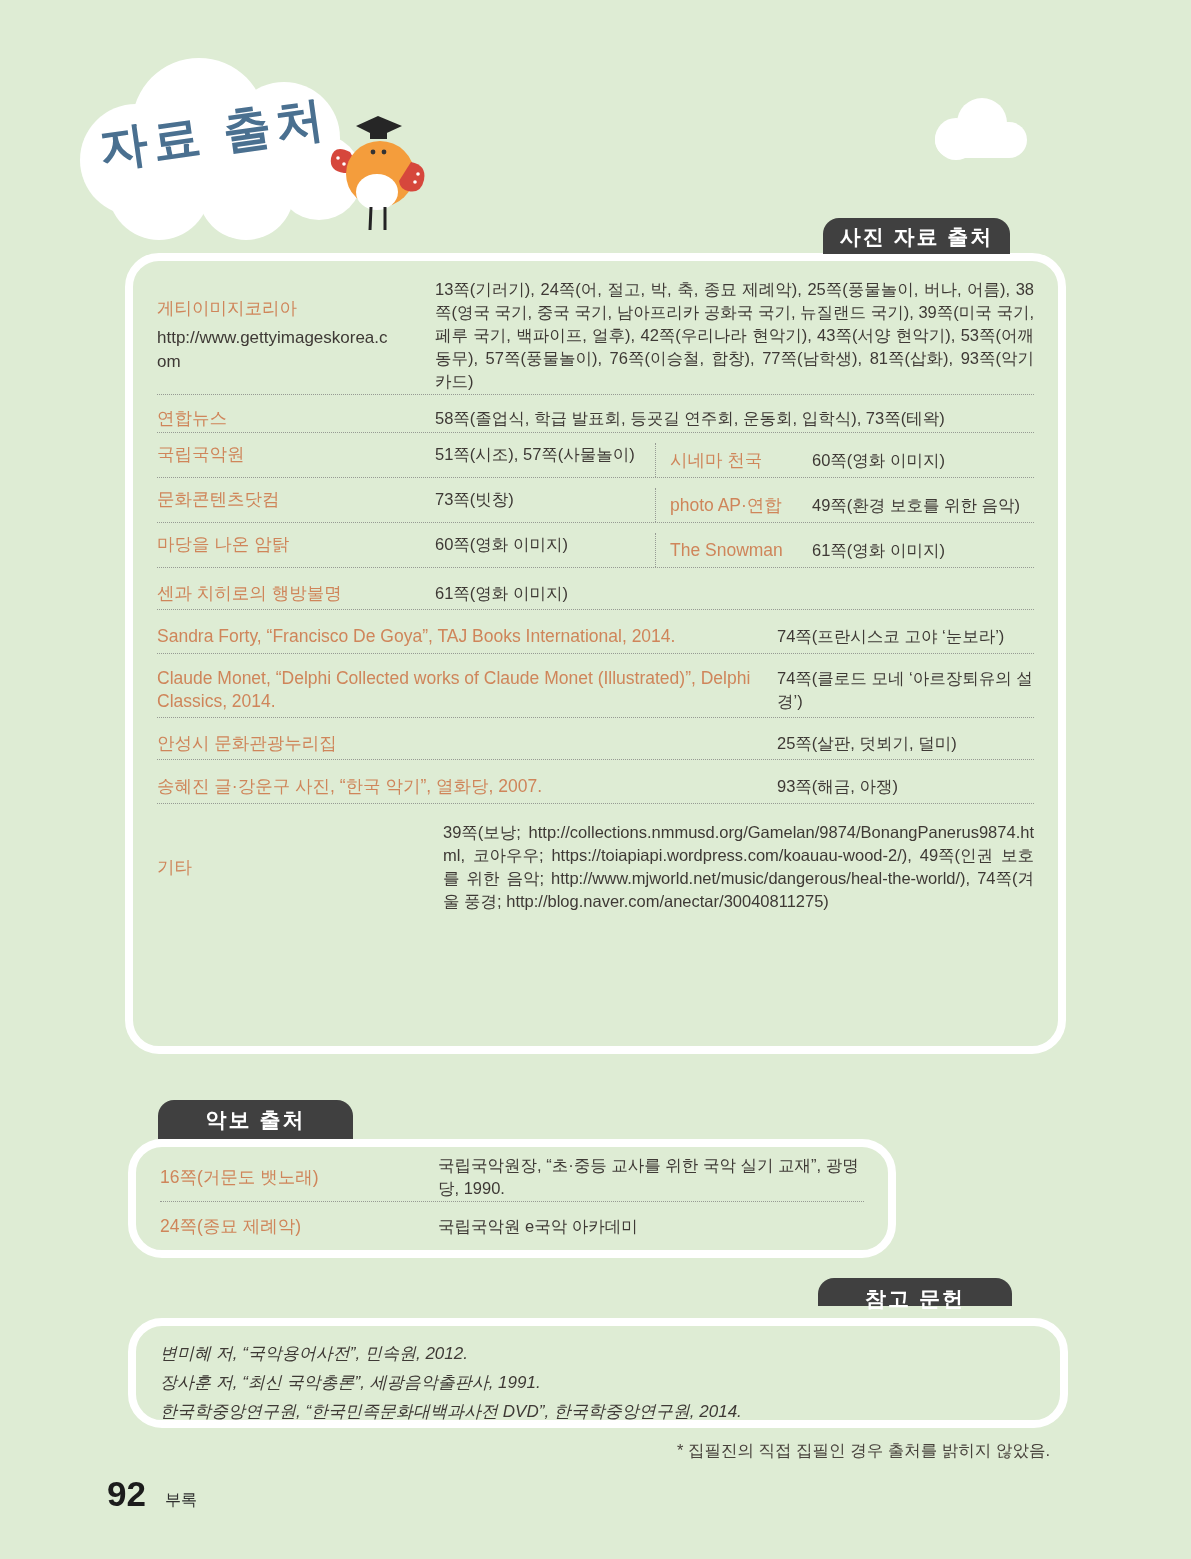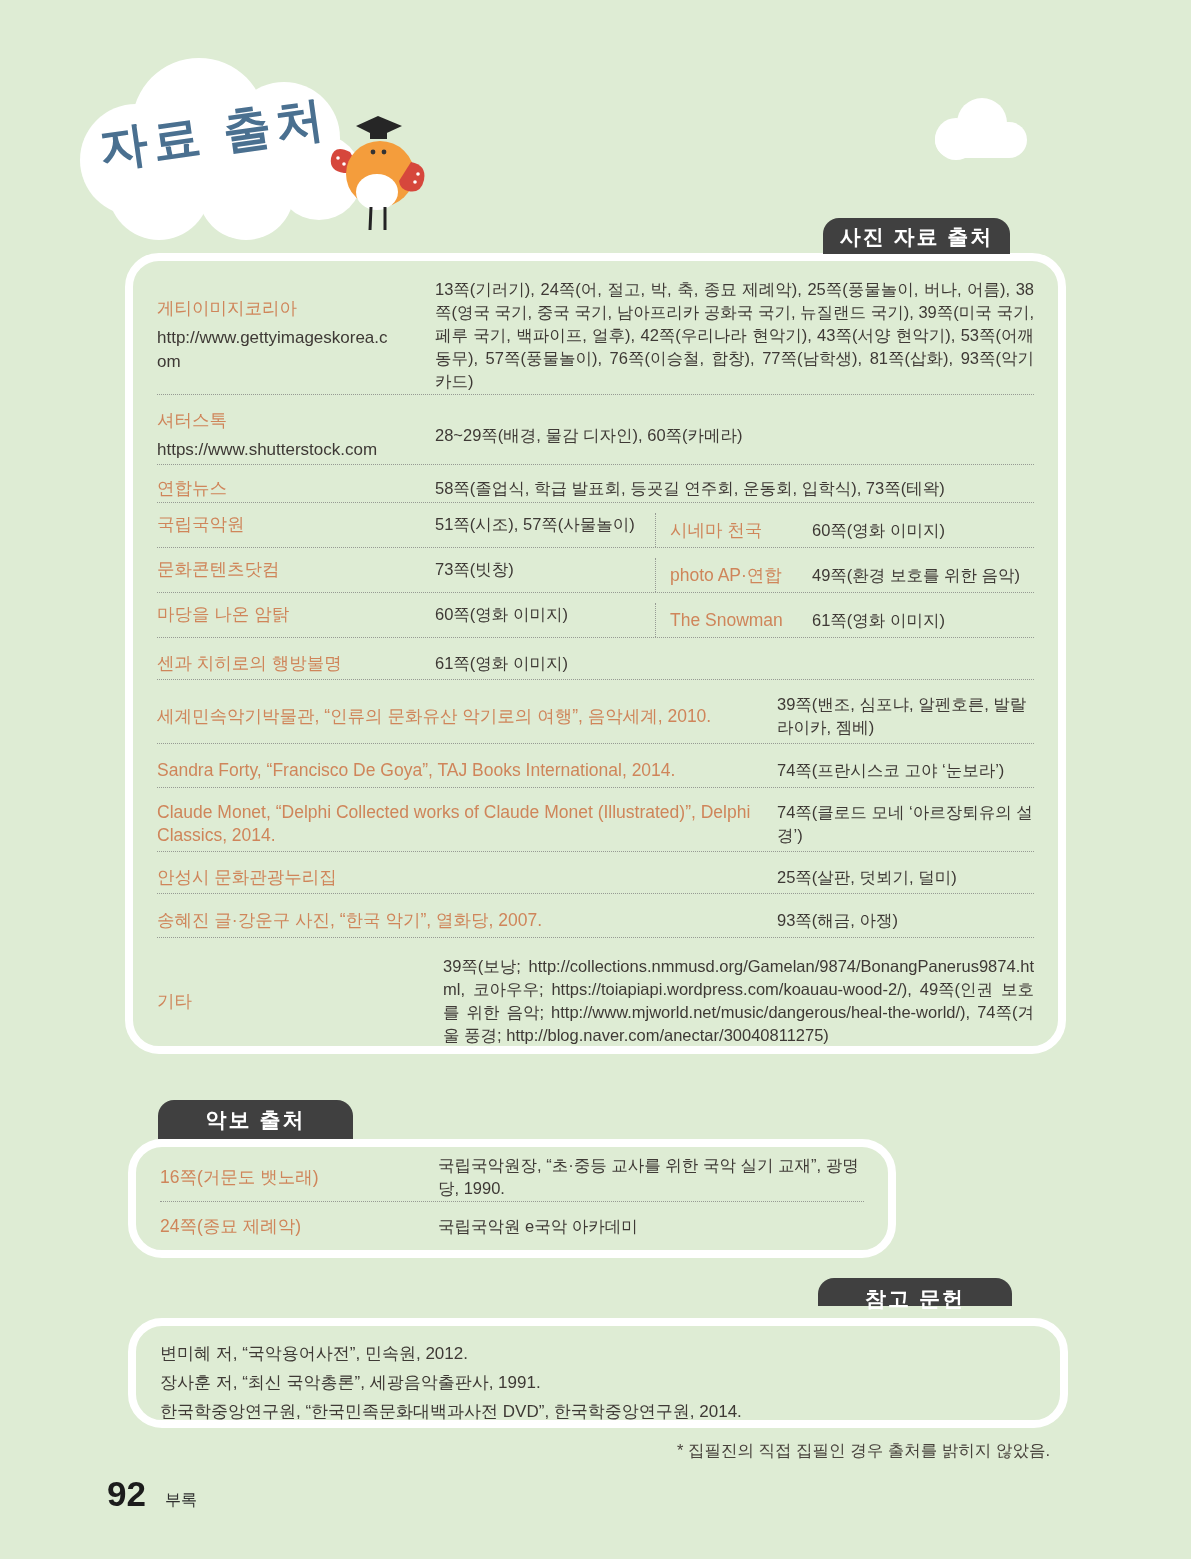--- a/index.html
+++ b/index.html
@@ -68,21 +68,21 @@
   .sr-value{flex:1;}
 
   .cit{flex:0 0 600px;padding-right:8px;}
   .cit-val{flex:1;margin-left:12px;}
 
   
   .score-row{display:flex;align-items:center;min-height:48px;border-bottom:1.5px dotted #979b94;}
   .score-row.last{border-bottom:none;}
 
   
-  .ref-item{color:#3e3935;font-size:17px;line-height:29px;}
+  .ref-item{color:#3e3935;font-size:17px;line-height:29px;font-style:italic;}
 
   
   .footnote{position:absolute;left:0;right:141px;text-align:right;font-size:16.5px;color:#48423c;}
   .fn1{top:1066px;}
   .fn2{top:1440px;}
   .pageno{position:absolute;left:107px;top:1474px;font-size:35px;font-weight:bold;color:#1c1c1c;}
   .pageno-label{position:absolute;left:165px;top:1490px;font-size:16px;color:#2e2e2e;}
 </style>
 </head>
 <body>
@@ -125,27 +125,20 @@
   <div class="panel panel-photo">
 
     <div class="row r1">
       <div class="lcol">
         <div class="olabel">게티이미지코리아</div>
         <div class="url">http://www.gettyimageskorea.com</div>
       </div>
       <div class="rcol val just">13쪽(기러기), 24쪽(어, 절고, 박, 축, 종묘 제례악), 25쪽(풍물놀이, 버나, 어름), 38쪽(영국 국기, 중국 국기, 남아프리카 공화국 국기, 뉴질랜드 국기), 39쪽(미국 국기, 페루 국기, 백파이프, 얼후), 42쪽(우리나라 현악기), 43쪽(서양 현악기), 53쪽(어깨동무), 57쪽(풍물놀이), 76쪽(이승철, 합창), 77쪽(남학생), 81쪽(삽화), 93쪽(악기 카드)</div>
     </div>
 
-    <div class="row r2">
-      <div class="lcol">
-        <div class="olabel">셔터스톡</div>
-        <div class="url">https://www.shutterstock.com</div>
-      </div>
-      <div class="rcol val">28~29쪽(배경, 물감 디자인), 60쪽(카메라)</div>
-    </div>
 
     <div class="row r3">
       <div class="lcol">
         <div class="olabel">연합뉴스</div>
       </div>
       <div class="rcol val">58쪽(졸업식, 학급 발표회, 등굣길 연주회, 운동회, 입학식), 73쪽(테왁)</div>
     </div>
 
     <div class="row rsplit">
       <div class="split-left">
@@ -180,24 +173,20 @@
       </div>
     </div>
 
     <div class="row rsingle">
       <div class="lcol">
         <div class="olabel">센과 치히로의 행방불명</div>
       </div>
       <div class="rcol val">61쪽(영화 이미지)</div>
     </div>
 
-    <div class="row rc1">
-      <div class="olabel cit">세계민속악기박물관, “인류의 문화유산 악기로의 여행”, 음악세계, 2010.</div>
-      <div class="cit-val">39쪽(밴조, 심포냐, 알펜호른, 발랄라이카, 젬베)</div>
-    </div>
 
     <div class="row rc2">
       <div class="olabel cit">Sandra Forty, “Francisco De Goya”, TAJ Books International, 2014.</div>
       <div class="cit-val">74쪽(프란시스코 고야 ‘눈보라’)</div>
     </div>
 
     <div class="row rc3">
       <div class="olabel cit">Claude Monet, “Delphi Collected works of Claude Monet (Illustrated)”, Delphi Classics, 2014.</div>
       <div class="cit-val">74쪽(클로드 모네 ‘아르장퇴유의 설경’)</div>
     </div>

